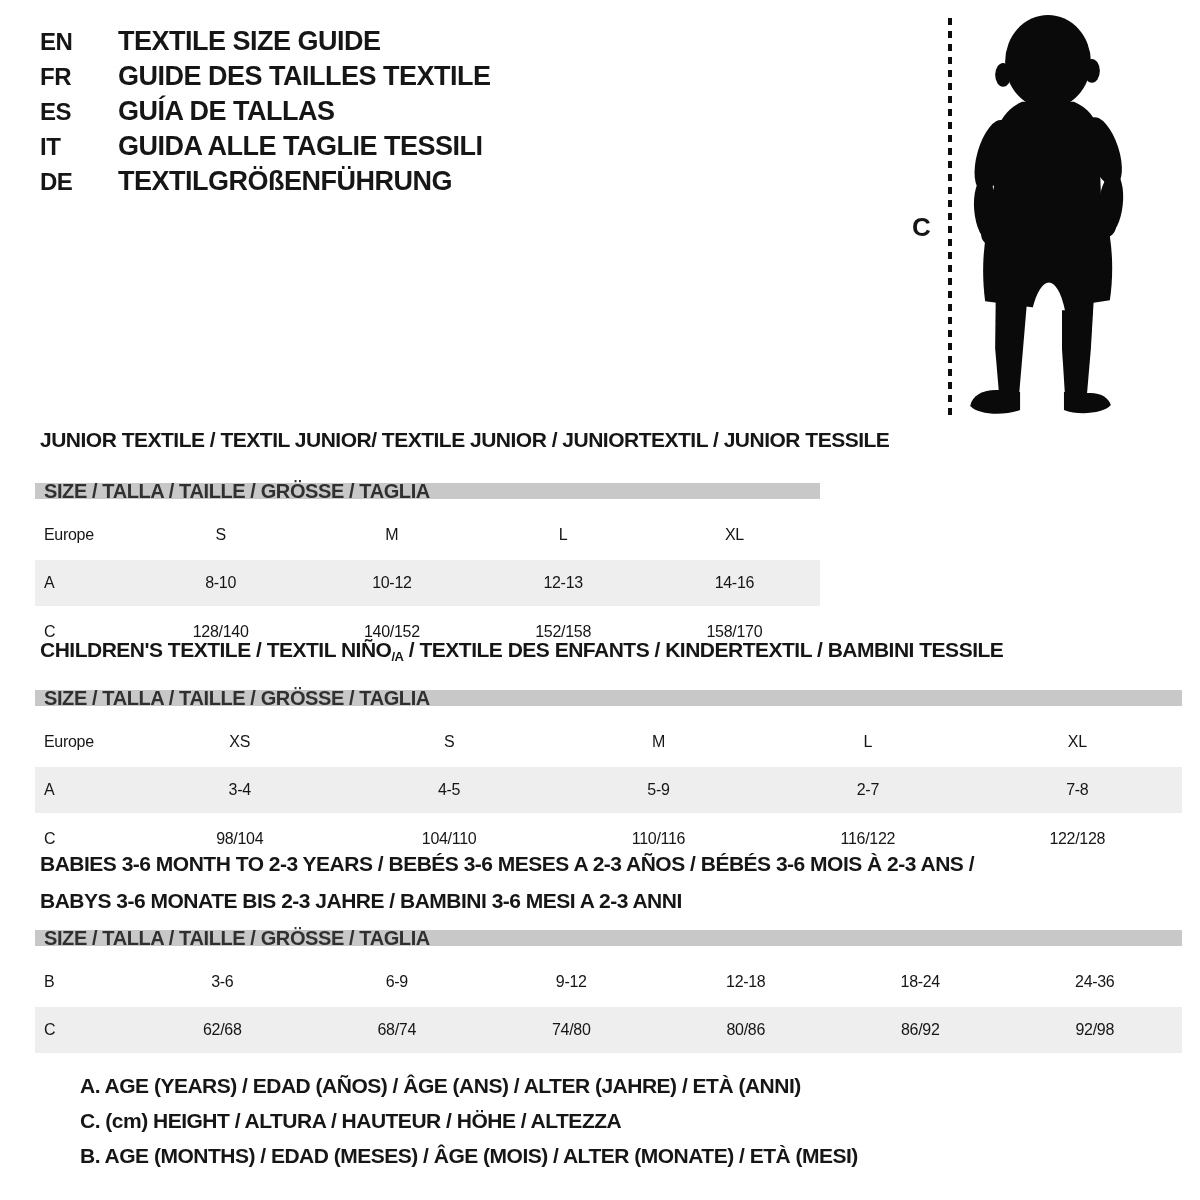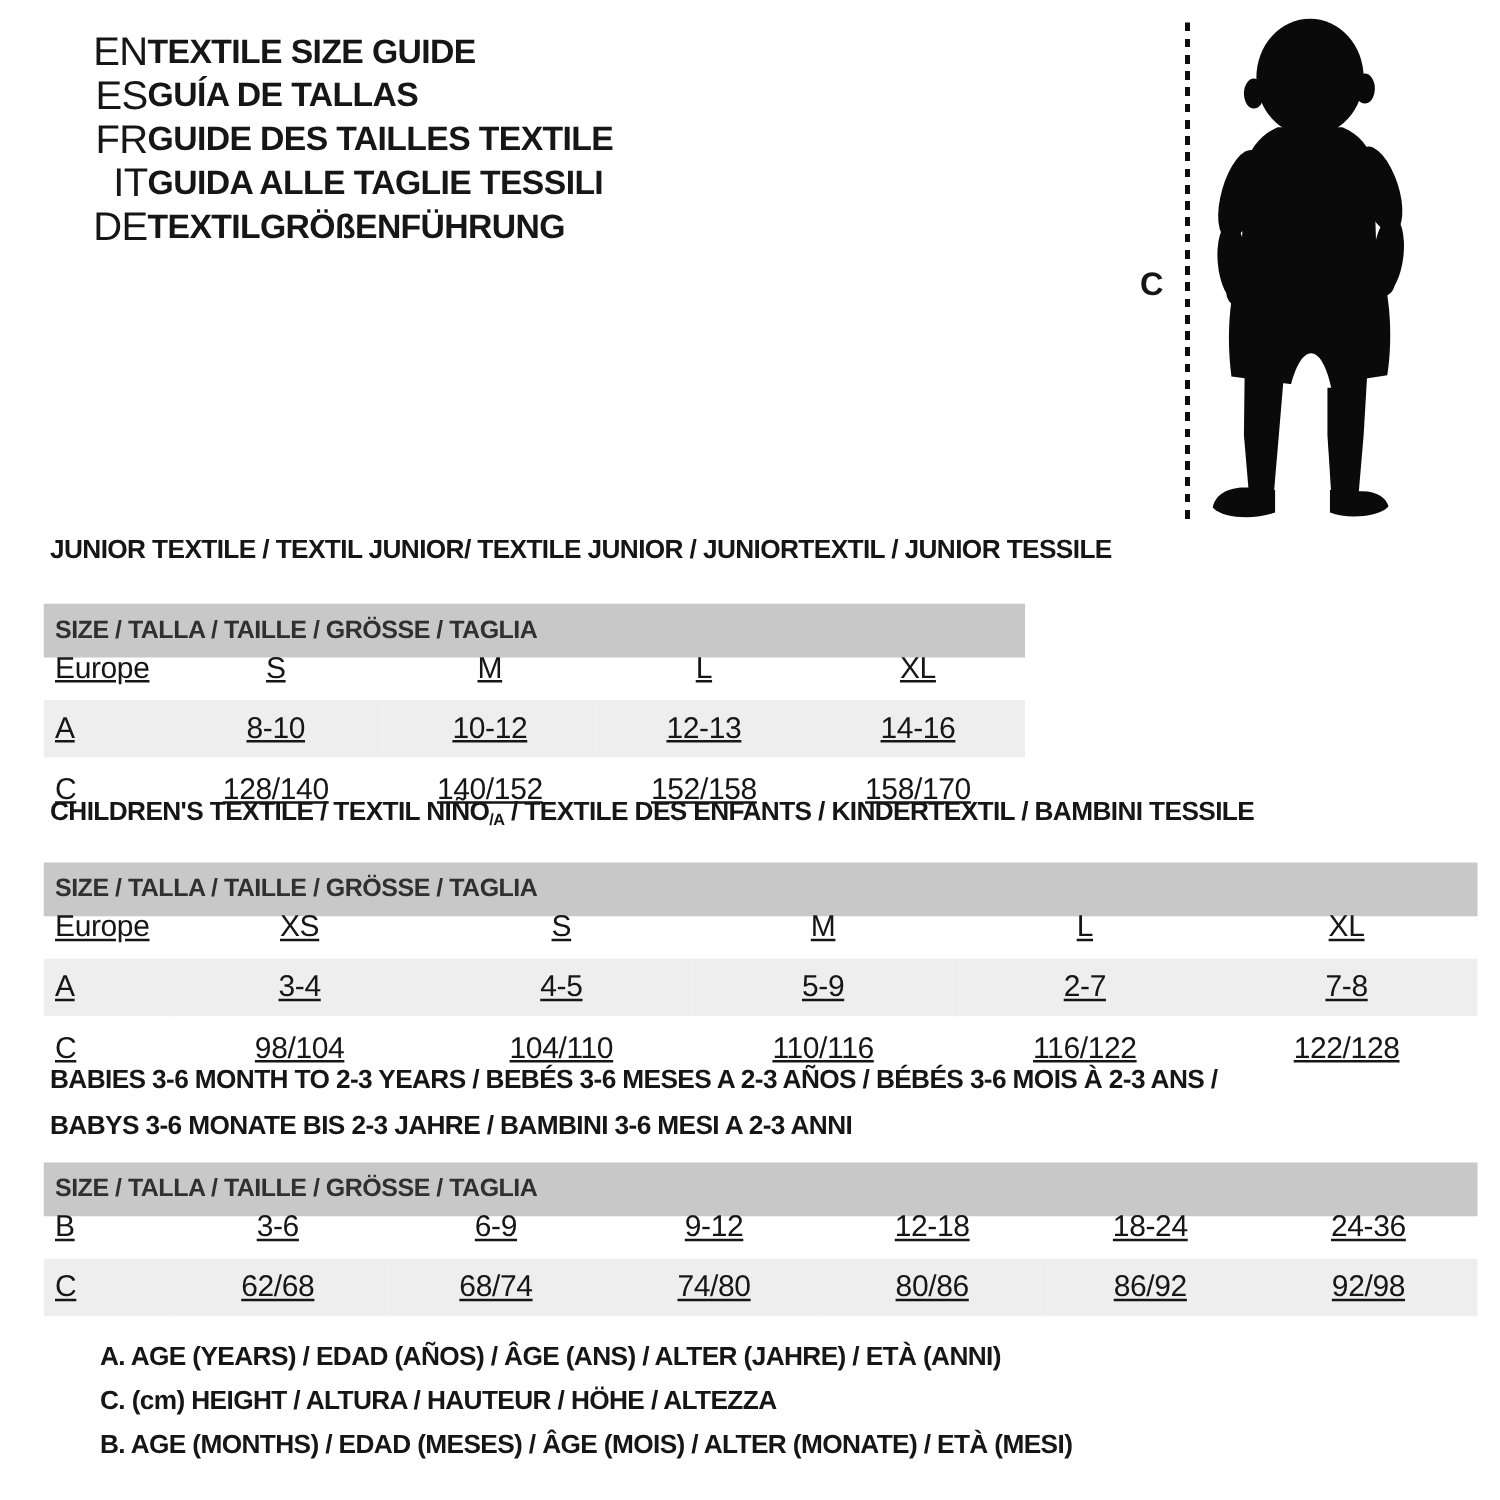--- a/index.html
+++ b/index.html
@@ -10,21 +10,21 @@
     color:#161616;
     overflow:hidden;
     -webkit-font-smoothing:antialiased;
   }
   .abs { position:absolute; }
 
   
   .lang-block { left:40px; top:24px; }
   .lang-row { display:flex; line-height:35px; }
   .lang-code {
-    width:78px; font-weight:400; font-size:32px; letter-spacing:-0.5px;text-align:right;
+    width:78px; font-weight:700; font-size:24px; letter-spacing:-0.5px;
   }
   .lang-title { font-weight:700; font-size:27px; letter-spacing:-0.5px; white-space:nowrap; }
 
   
   .measure-line {
     left:948px; top:18px; width:4px; height:398px;
     background:repeating-linear-gradient(to bottom,#0d0d0d 0 7px, transparent 7px 13px);
   }
   .measure-label {
     left:912px; top:212px; font-size:26px; font-weight:700; letter-spacing:-0.5px;
@@ -33,53 +33,53 @@
 
   
   .sec-heading {
     left:40px; font-size:21px; font-weight:700; letter-spacing:-0.5px; white-space:nowrap;
   }
   .sec-heading .sub { font-size:13px; vertical-align:-4px; }
   .two-line { line-height:37px; }
 
   
   .size-bar {
-    left:35px; height:43px; background:#c8c8c8; color:#303030;
+    left:35px; height:16px; background:#c8c8c8; color:#303030;
     font-size:20px; font-weight:700; letter-spacing:-0.4px;
     display:flex; align-items:center; padding-left:9px;
   }
 
   
   table.sizes { border-collapse:collapse; table-layout:fixed; }
   table.sizes td {
-    height:48px; font-size:24px; letter-spacing:-0.3px;
-    text-align:center; vertical-align:middle; padding:0;text-decoration:underline;
+    height:48px; font-size:16px; letter-spacing:-0.3px;
+    text-align:center; vertical-align:middle; padding:0;
   }
   table.sizes td.rowlabel { text-align:left; padding-left:9px; width:100px; }
   tr.shaded td { background:#eeeeee; border-top:2px solid #fff; border-bottom:2px solid #fff; }
 
   
   .footnotes { left:40px; top:1068px;margin-left:40px; }
   .footnote { font-size:21px; font-weight:700; letter-spacing:-0.5px; line-height:35px; white-space:nowrap; }
 </style>
 </head>
 <body>
 
 <div class="abs lang-block">
   <div class="lang-row">
     <span class="lang-code">EN</span>
     <span class="lang-title">TEXTILE SIZE GUIDE</span>
   </div>
   <div class="lang-row">
+    <span class="lang-code">FR</span>
+    <span class="lang-title">GUIDE DES TAILLES TEXTILE</span>
+  </div>
+  <div class="lang-row">
     <span class="lang-code">ES</span>
     <span class="lang-title">GUÍA DE TALLAS</span>
-  </div>
-  <div class="lang-row">
-    <span class="lang-code">FR</span>
-    <span class="lang-title">GUIDE DES TAILLES TEXTILE</span>
   </div>
   <div class="lang-row">
     <span class="lang-code">IT</span>
     <span class="lang-title">GUIDA ALLE TAGLIE TESSILI</span>
   </div>
   <div class="lang-row">
     <span class="lang-code">DE</span>
     <span class="lang-title">TEXTILGRÖßENFÜHRUNG</span>
   </div>
 </div>

